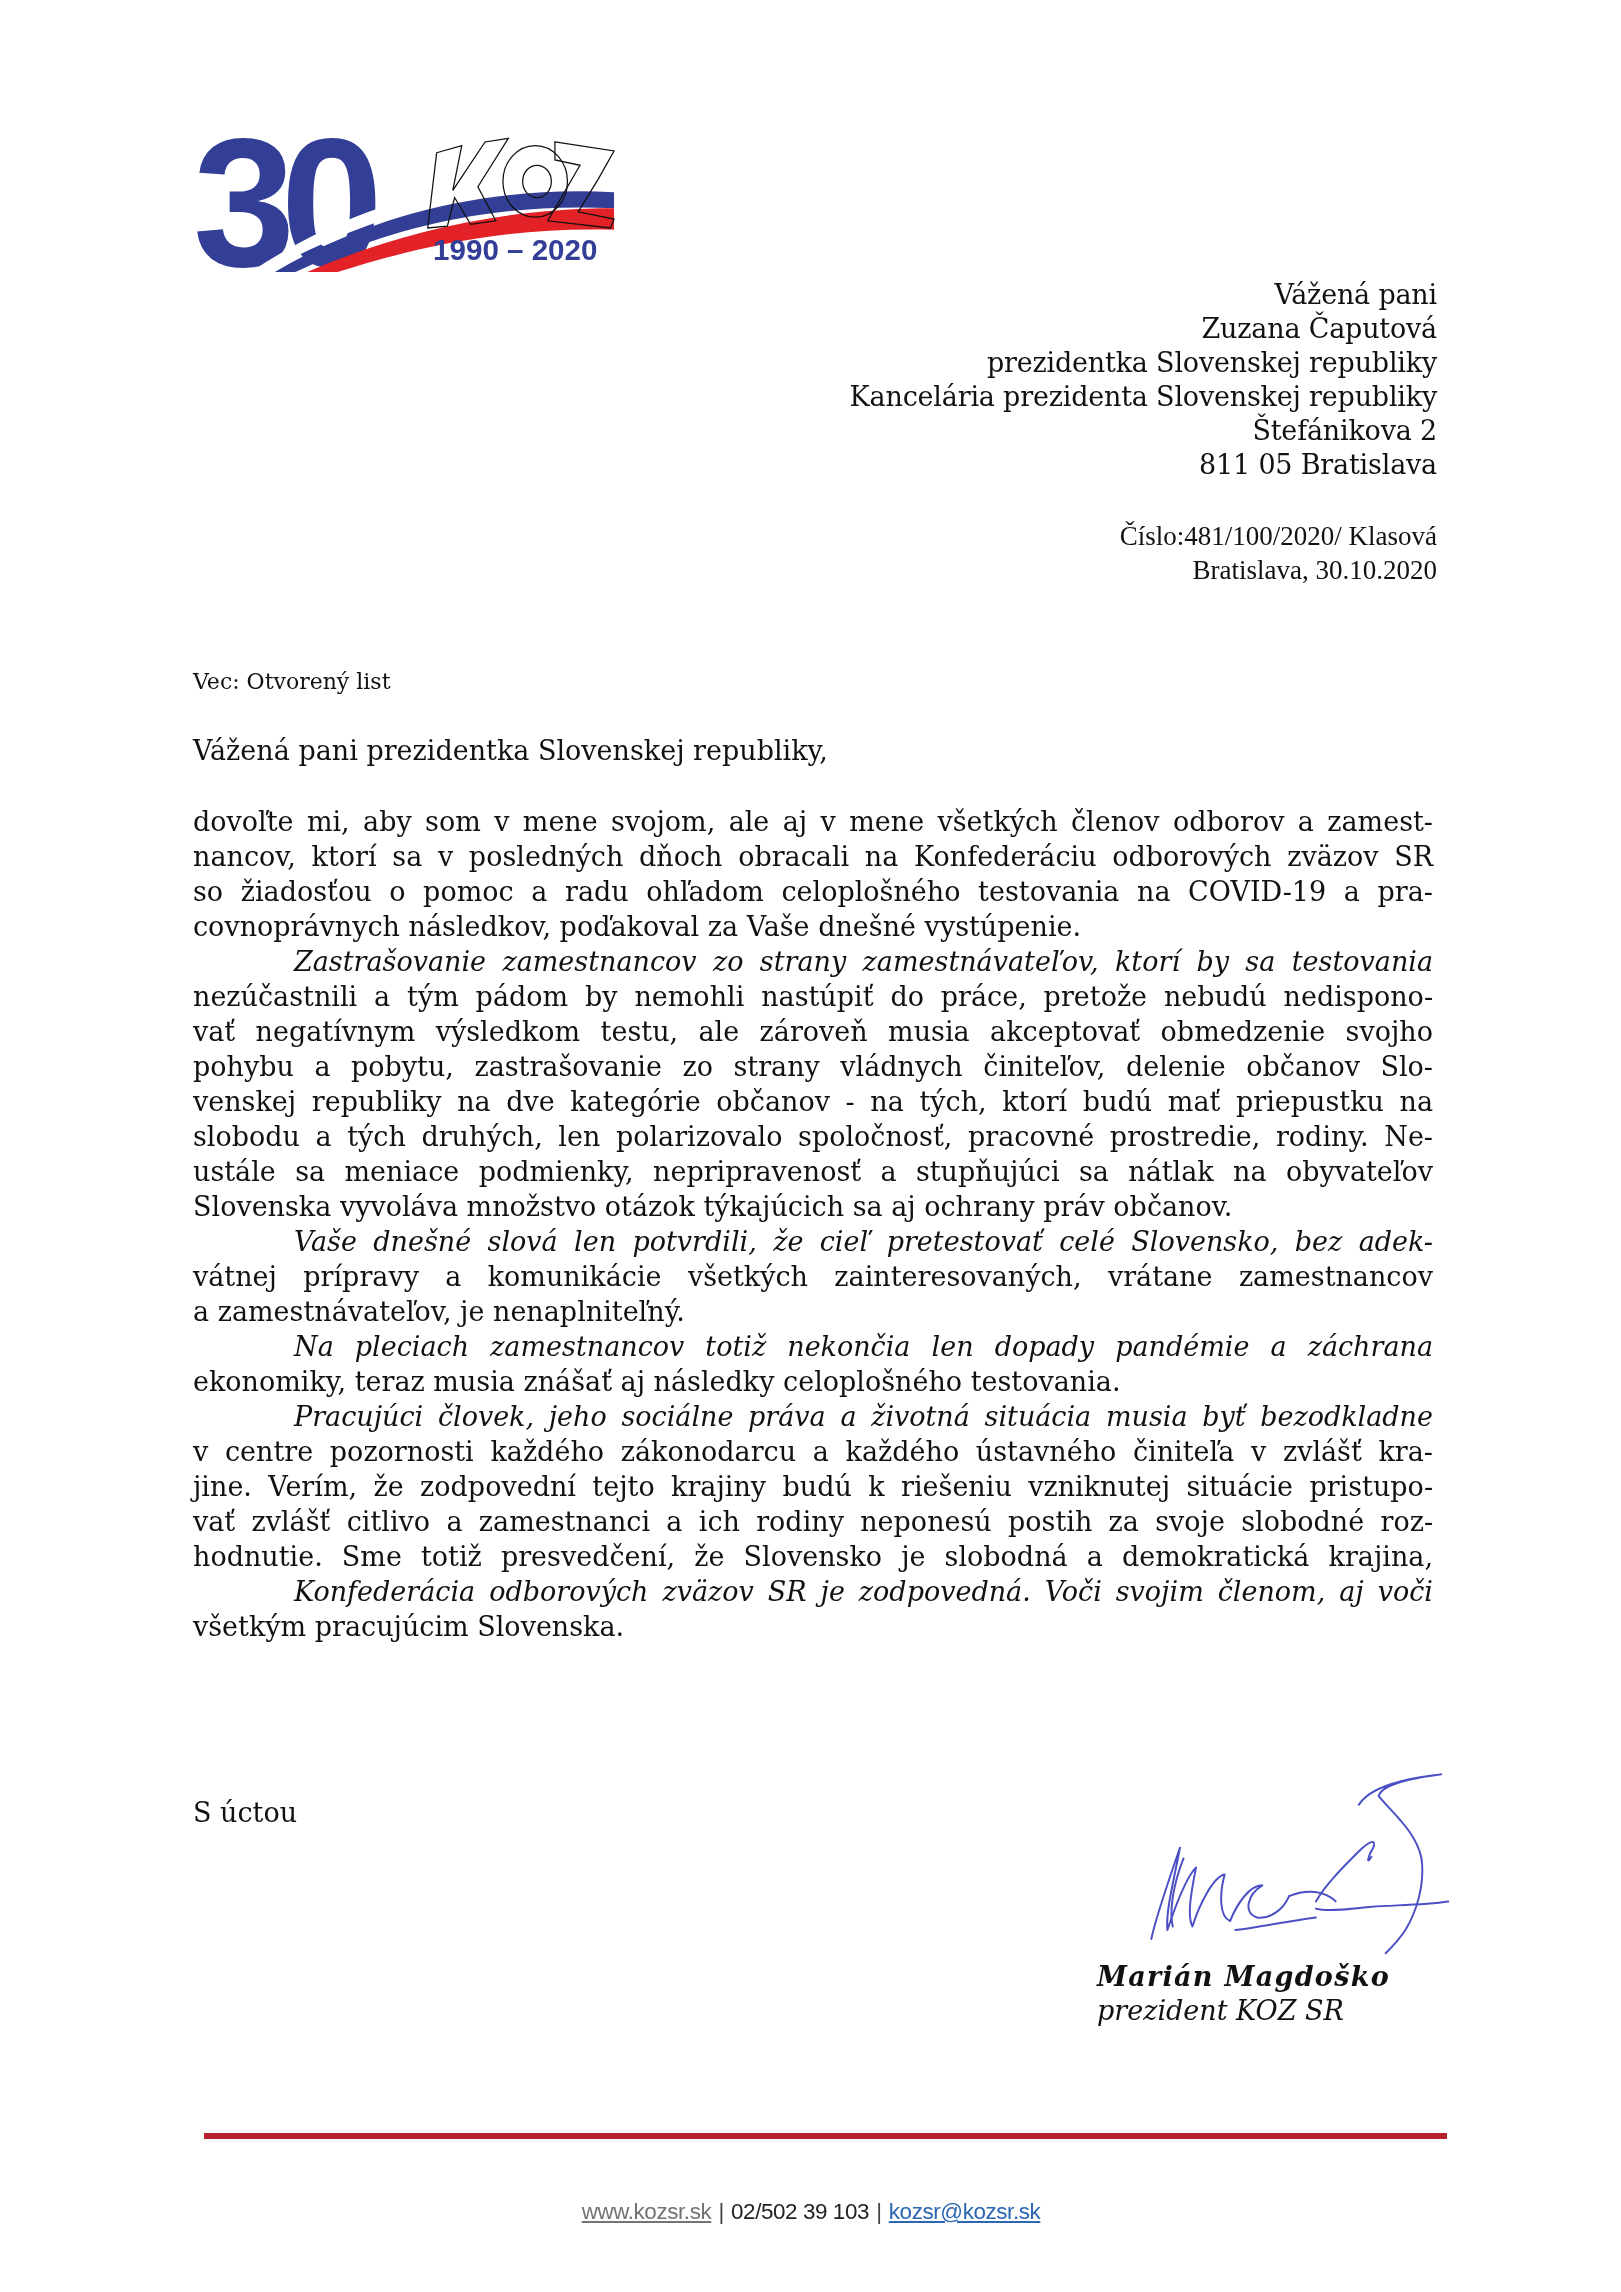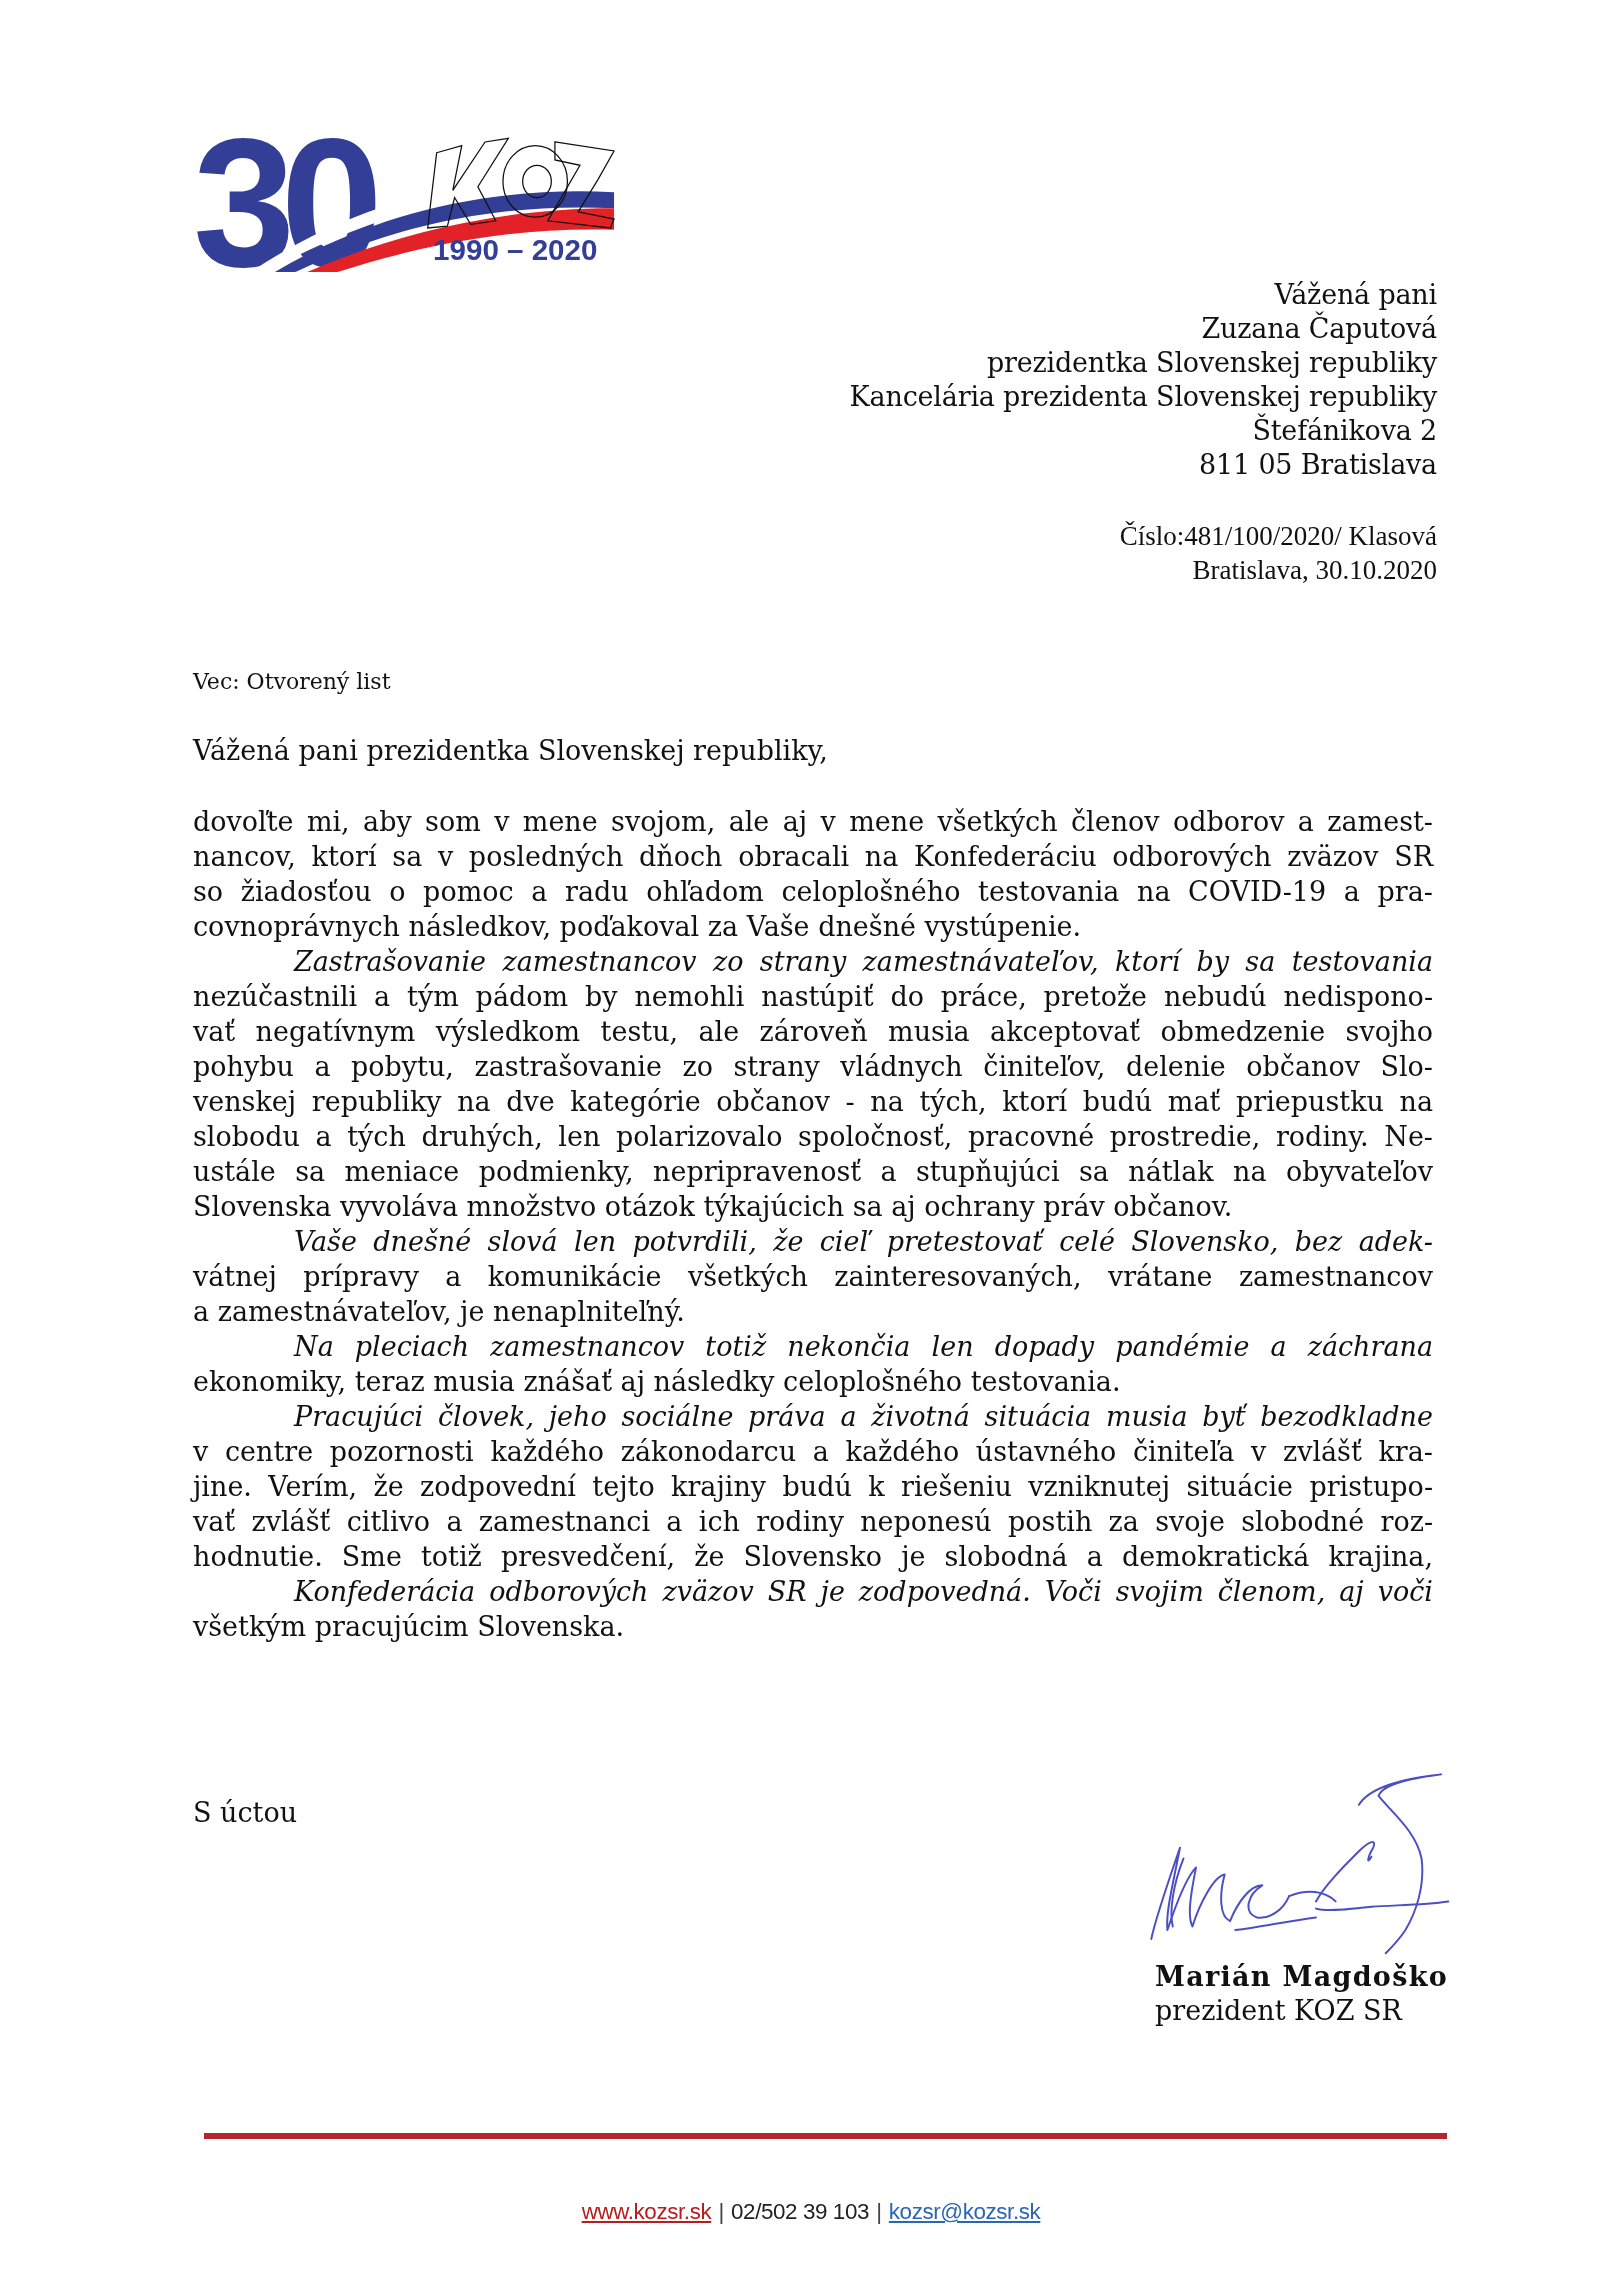--- a/index.html
+++ b/index.html
@@ -24,29 +24,29 @@
     .body { position: absolute; left: 193px; top: 804px; width: 1240px;
             font-size: 27px; line-height: 35px; }
     .line { display: block; text-align: justify; text-align-last: justify;
             white-space: nowrap; overflow: visible; height: 35px; }
     .line.indent { padding-left: 101px; font-style: italic; }
     .line.last { text-align-last: left; }
 
     .closing { position: absolute; left: 193px; top: 1796px; font-size: 27px; line-height: 34px; }
 
     .signature { position: absolute; left: 1137px; top: 1751px; width: 340px; height: 206px; }
-    .signer { position: absolute; left: 1155px; top: 1960px; font-size: 27px; line-height: 34px; }
+    .signer { position: absolute; left: 1097px; top: 1960px; font-size: 27px; line-height: 34px; font-style: italic; }
     .signer .name { font-weight: bold; letter-spacing: 1.3px; }
 
     .footer-rule { position: absolute; left: 204px; top: 2133px; width: 1243px; height: 6.3px;
                    background: #b7232c; }
     .footer { position: absolute; left: 0; width: 1622px; top: 2199px; text-align: center;
               font-family: "Liberation Sans", sans-serif; font-size: 22.4px; color: #222;
               letter-spacing: -0.4px; }
-    .footer a { color: #b91c1c; text-decoration: underline; }
+    .footer a { color: #737373; text-decoration: underline; }
     .footer a.mail { color: #2a66b3; }
     .footer .sep { margin: 0 7.2px; color: #444; }
   </style>
 </head>
 <body>
 
 <div class="page">
 
   <div class="logo">
     <svg width="430" height="157" viewBox="0 0 480 175">

